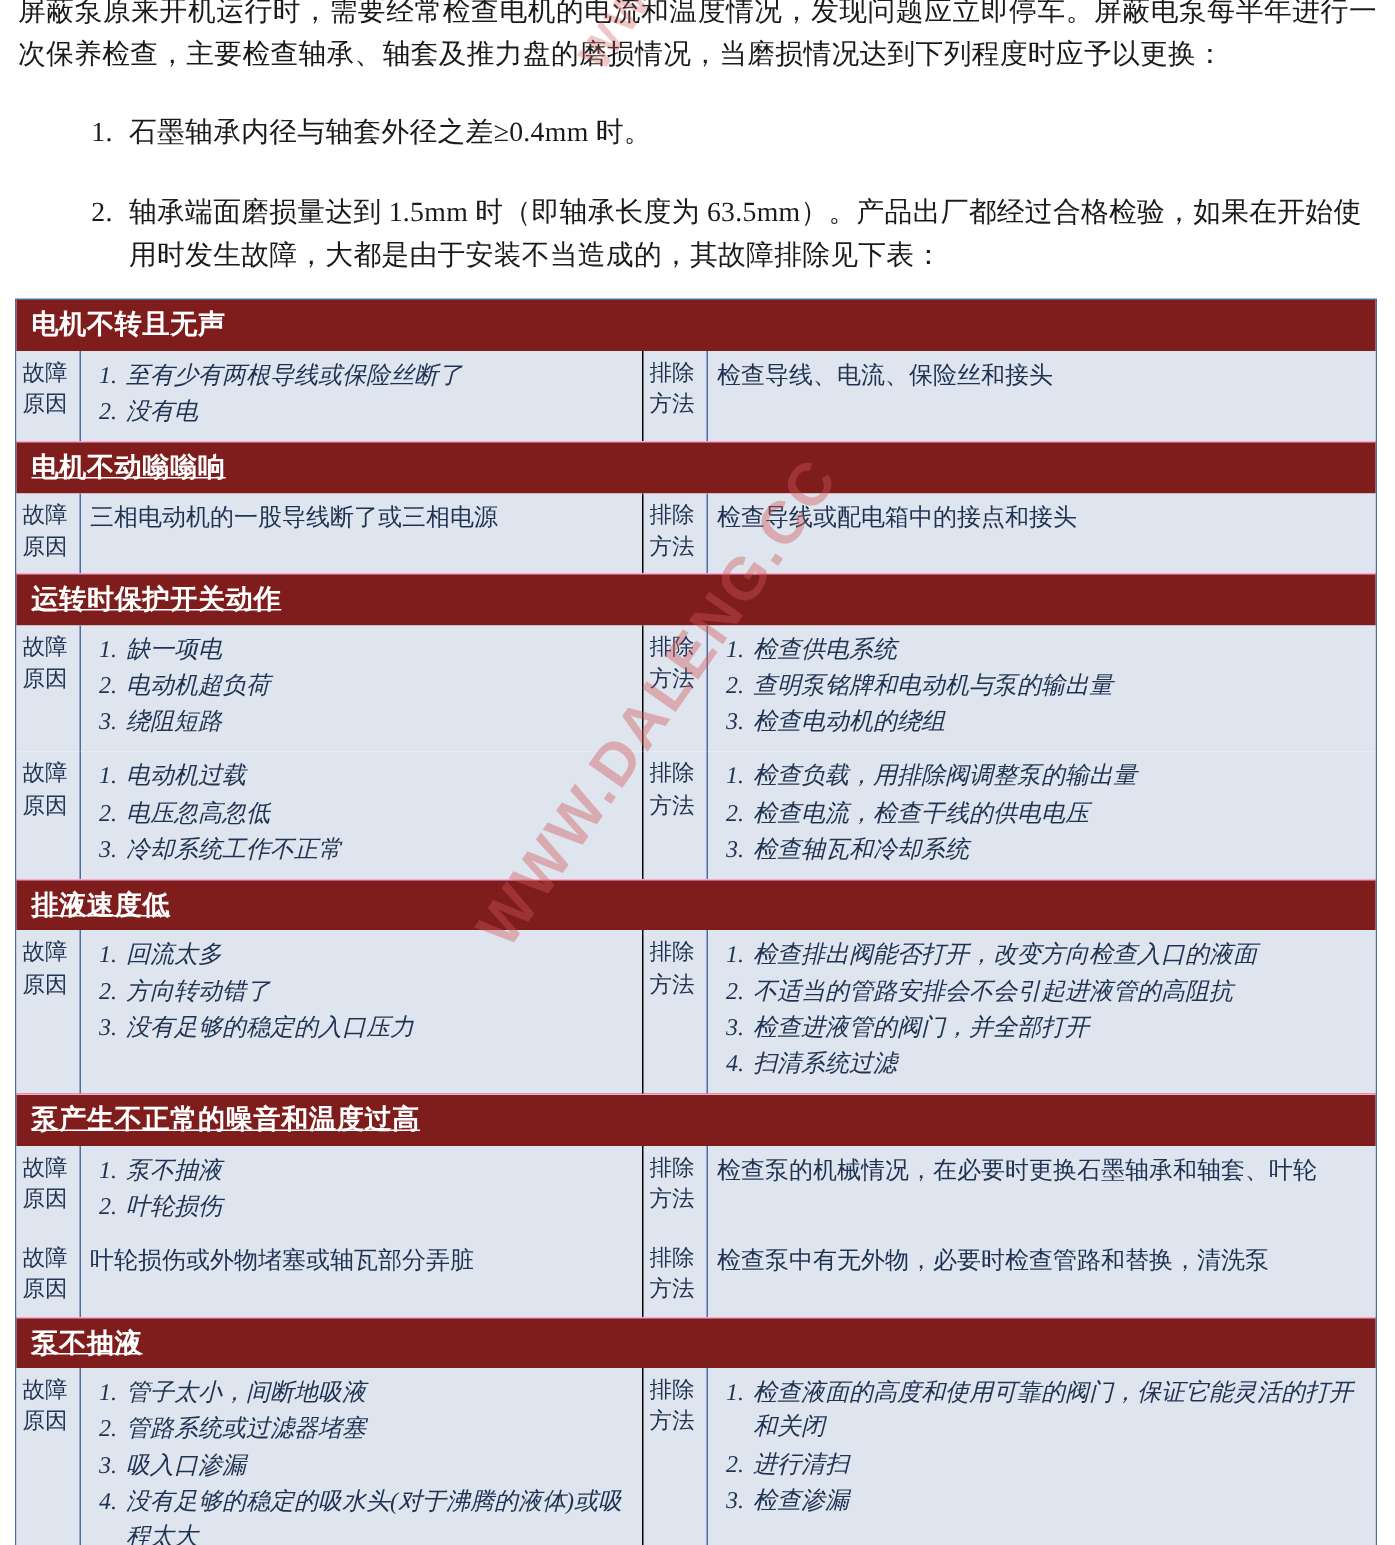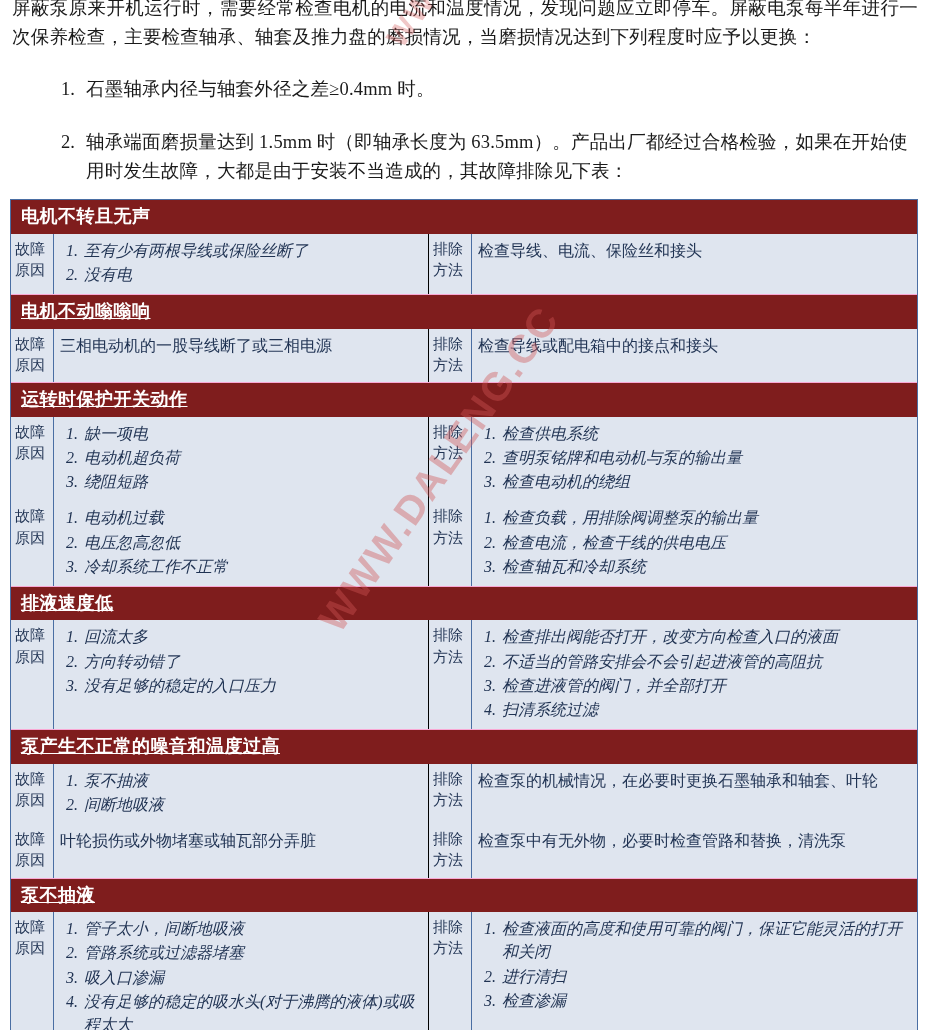--- a/index.html
+++ b/index.html
@@ -298,21 +298,21 @@
         <div class="sect-head">泵产生不正常的噪音和温度过高</div>
         <div class="sect-body">
           <div class="cellgroup col-left">
             <div class="lbl">
               <div>故障</div>
               <div>原因</div>
             </div>
             <div class="content">
               <ol>
                 <li>泵不抽液</li>
-                <li>间断地吸液</li>
+                <li>叶轮损伤</li>
               </ol>
             </div>
           </div>
           <div class="cellgroup col-right">
             <div class="lbl">
               <div>排除</div>
               <div>方法</div>
             </div>
             <div class="content">
               <div class="plain">检查泵的机械情况，在必要时更换石墨轴承和轴套、叶轮</div>

